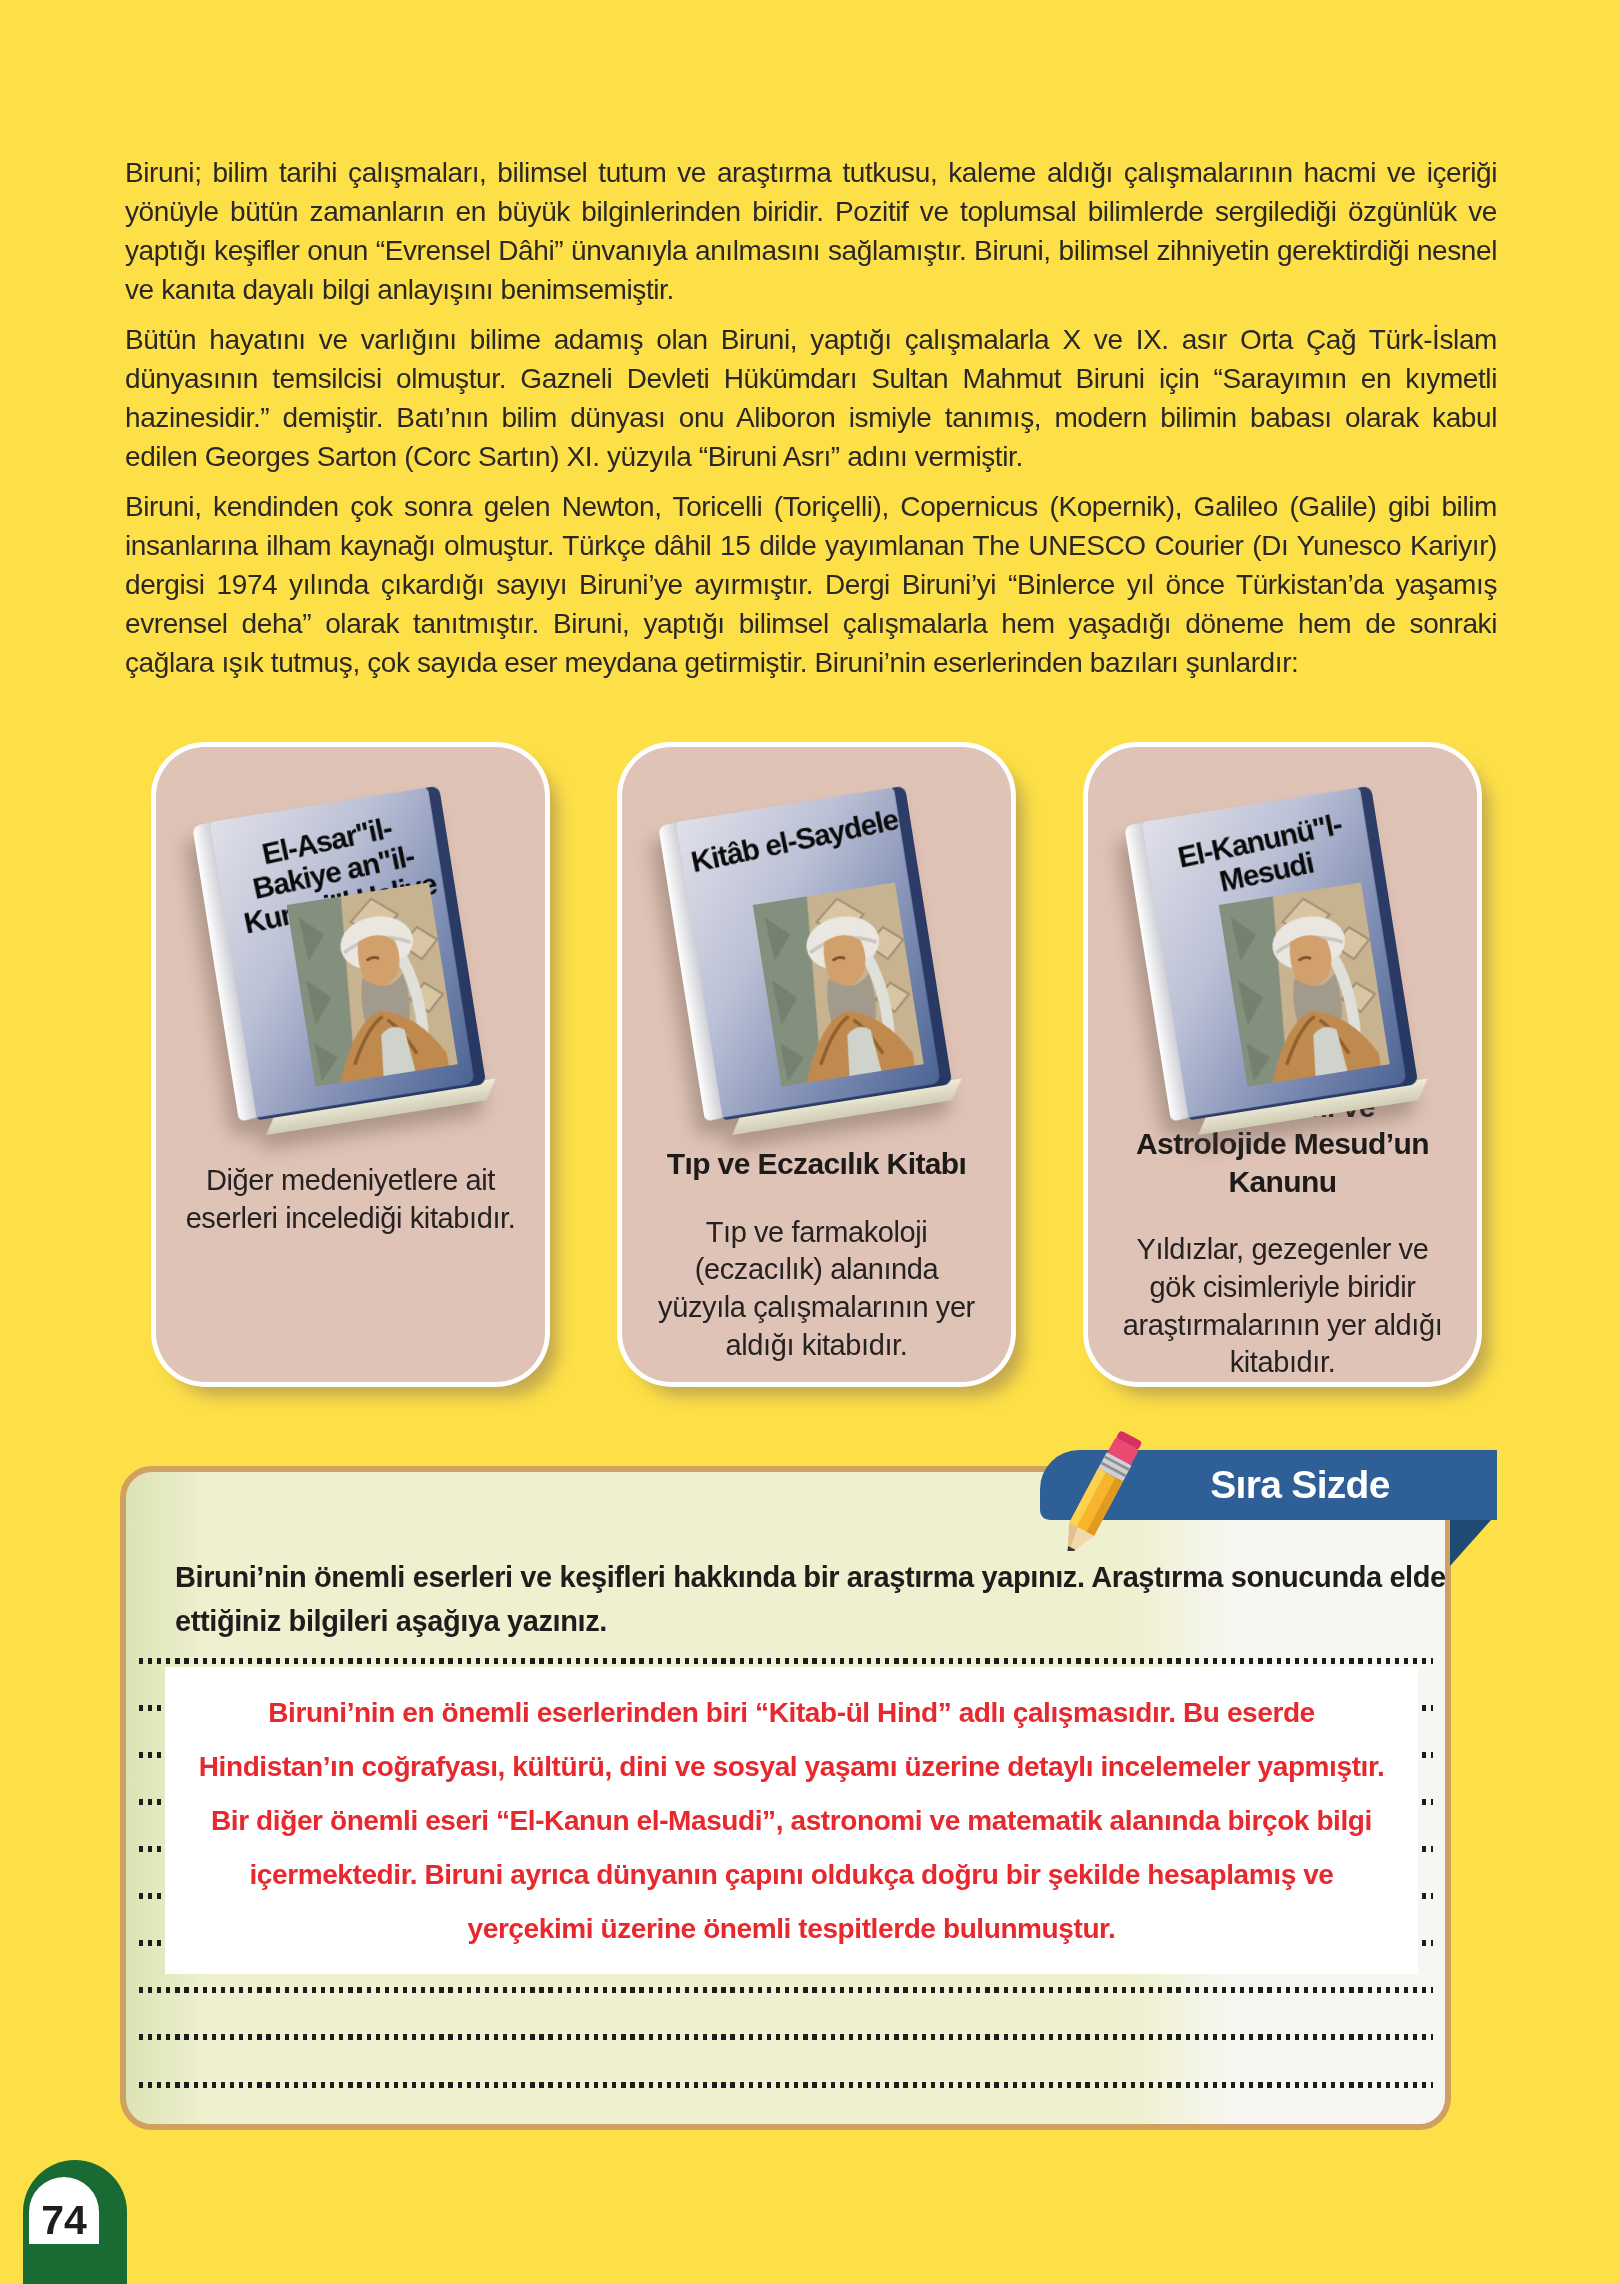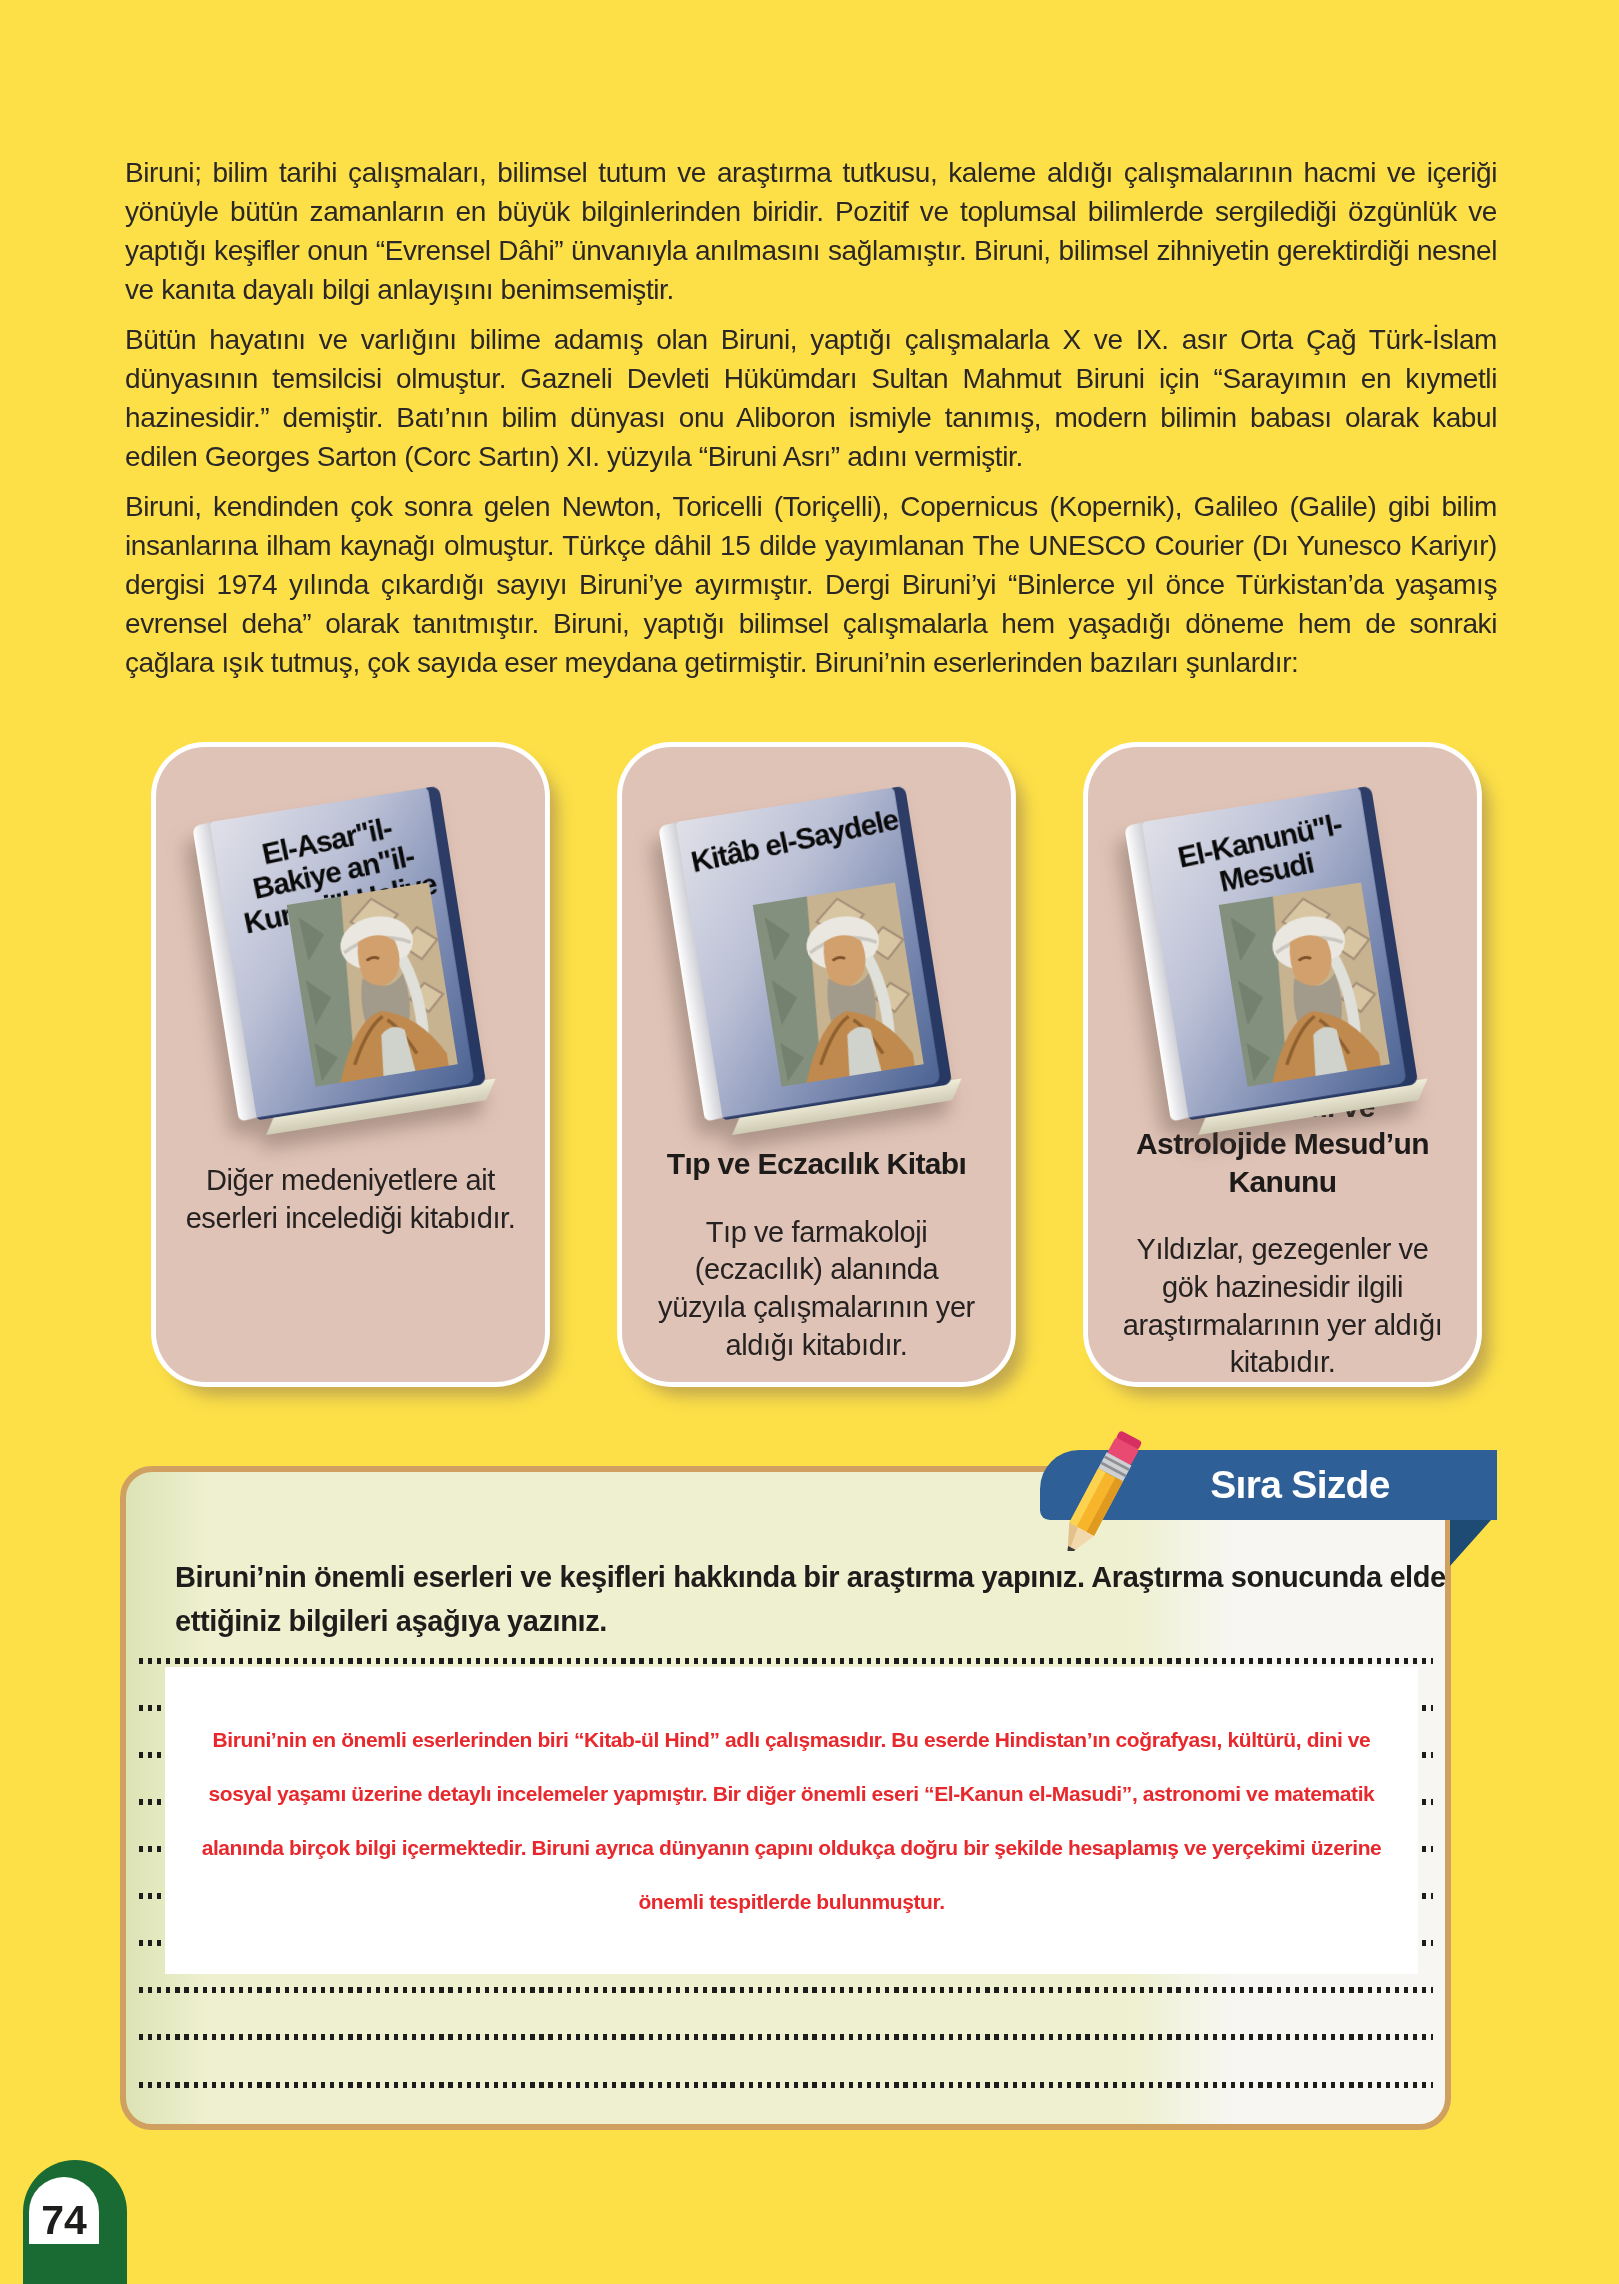--- a/index.html
+++ b/index.html
@@ -90,21 +90,21 @@
   .dotline {
     position:absolute; left:139px; width:1294px; height:6.3px;
     background:repeating-linear-gradient(90deg,#1c1c1c 0 4.2px,transparent 4.2px 9.1px);
   }
   .answer {
     position:absolute; left:165px; top:1667px; width:1253px; height:307px;
     background:#ffffff; display:flex; align-items:center; justify-content:center;
   }
   .answer p {
     width:1195px; text-align:center; color:var(--red,#e8282c);
-    font-weight:bold; font-size:21px; line-height:54px; letter-spacing:-0.4px;
+    font-weight:bold; font-size:28px; line-height:54px; letter-spacing:-0.4px;
   }
 
   
   .page-badge {
     position:absolute; left:23px; top:2160px; width:104px; height:124px;
     background:var(--green,#1a6b33); border-radius:52px 52px 0 0;
   }
   .badge-inner {
     position:absolute; left:6px; top:17px; width:70px; height:67px;
     background:#ffffff; border-radius:35px 35px 0 0;
@@ -199,21 +199,21 @@
             <path d="M100 96 q10 -6 18 0" stroke="#7c4f2a" stroke-width="4" fill="none"></path>
             <path d="M90 120 q30 30 58 2 q10 52 -10 88 q-28 18 -50 -6 q-10 -44 2 -84" fill="#a29a8a"></path>
             <path d="M36 262 q32 -84 72 -92 q52 12 84 74 l0 18 Z" fill="#c08a4e"></path>
             <path d="M60 240 q26 -50 50 -62 M150 238 q-18 -40 -34 -54" stroke="#8f6030" stroke-width="5" fill="none"></path>
             <path d="M104 204 q18 -16 34 -2 l6 60 h-46 Z" fill="#cfd3cb"></path>
           </svg>
         </div>
       </div>
     </div>
     <h3>Astronomi ve Astrolojide Mesud’un Kanunu</h3>
-    <p class="desc">Yıldızlar, gezegenler ve gök hazinesidir ilgili araştırmalarının yer aldığı kitabıdır.</p>
+    <p class="desc">Yıldızlar, gezegenler ve gök cisimleriyle biridir araştırmalarının yer aldığı kitabıdır.</p>
   </article>
 
   <section class="activity"></section>
 
   <div class="banner">
     <span class="banner-label">Sıra Sizde</span>
   </div>
   <div class="fold"></div>
 
   <svg class="pencil" viewBox="0 0 160 170">

